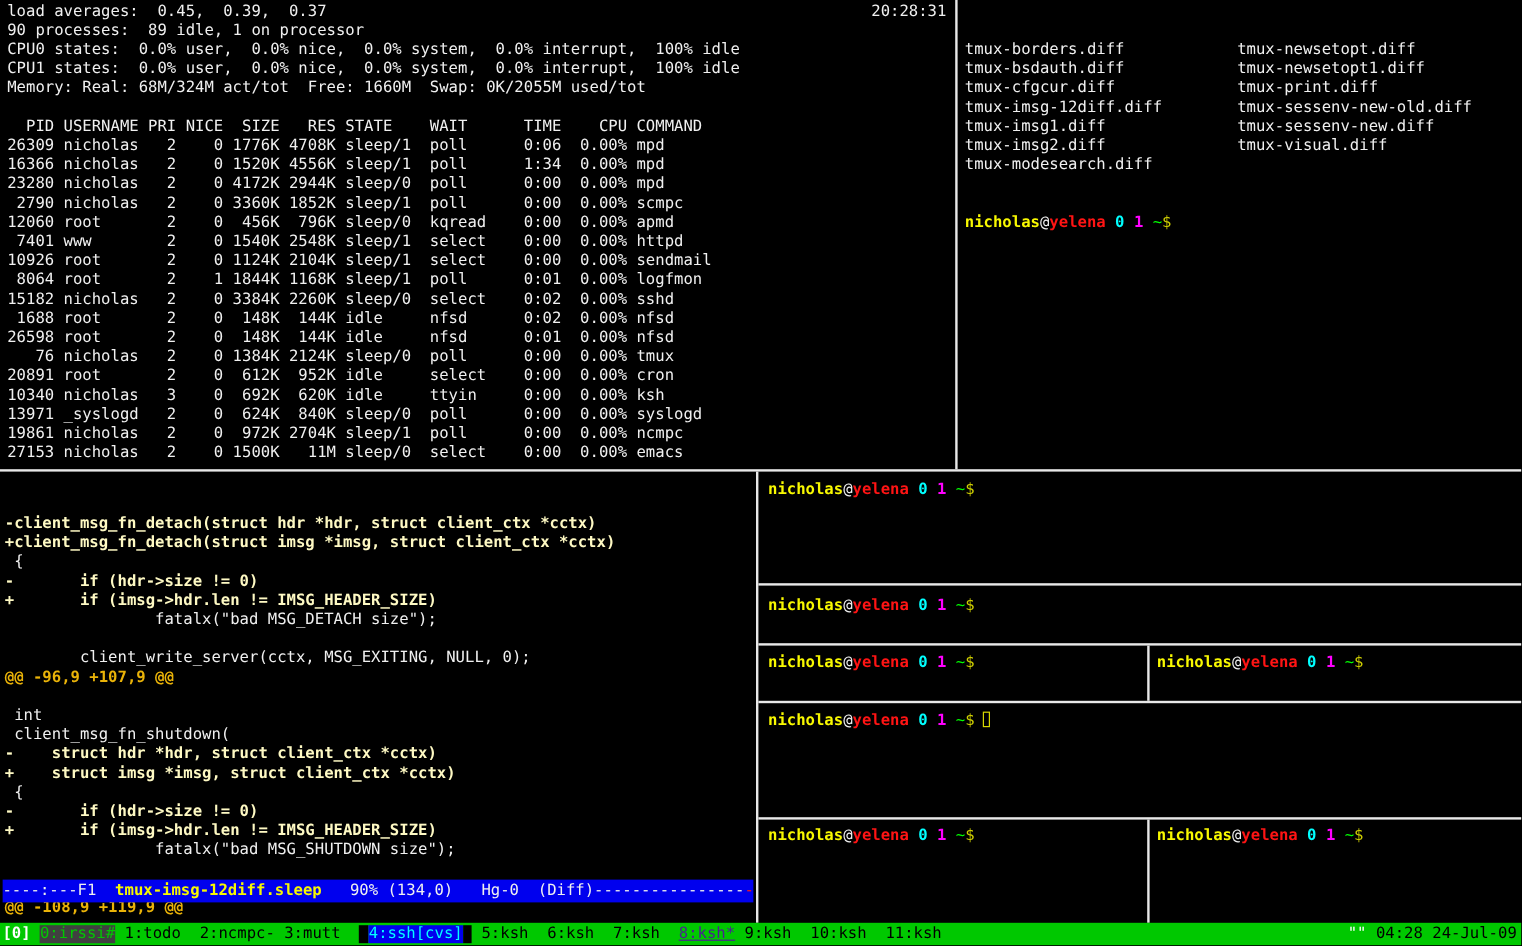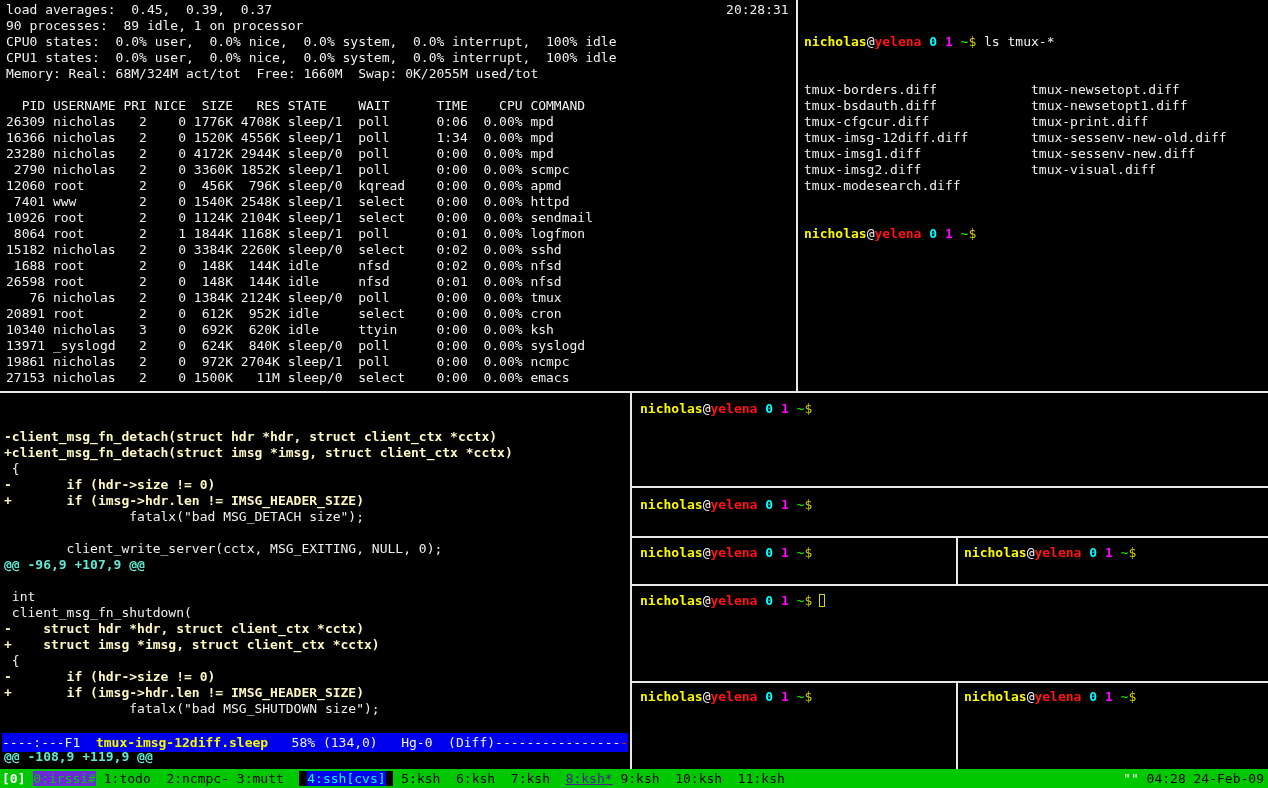--- a/index.html
+++ b/index.html
@@ -39,69 +39,68 @@
   .c-fg      { color:#f0f0f0; }
   .c-user    { color:#f8f800; font-weight:bold; }
   .c-host    { color:#ff1414; font-weight:bold; }
   .c-cyan    { color:#00ffff; font-weight:bold; }
   .c-magenta { color:#ff00ff; font-weight:bold; }
   .c-green   { color:#00ff00; }
   .c-dollar  { color:#cdcd00; }
 
   .dl-del,.dl-add { color:#fef9c3; font-weight:bold; }
   .dl-ctx  { color:#f0f0f0; }
-  .dl-hunk { color:#5eead4; font-weight:bold; }
+  .dl-hunk { color:#eab308; font-weight:bold; }
 
   #emacs-modeline {
     position:absolute; left:0; top:338px; width:626px; height:19px;
     line-height:19px; background:#0000ee; color:#f0f0f0; white-space:pre; overflow:hidden;
   }
   .ml-file { color:#f8f800; font-weight:bold; }
   .ml-end  { color:#ff1414; }
 
   .cursor {
     display:inline-block; width:6px; height:13px;
     border:1px solid #d8d800; margin-left:7px; vertical-align:-2px;
   }
 
   #statusbar {
     position:absolute; left:0; top:769px; width:1268px; height:19px;
     background:#00c800; color:#000; display:flex; align-items:center;
     white-space:pre; padding-left:2px; overflow:hidden;
   }
   .sb-session  { color:#ffffff; font-weight:bold; }
   .sb-normal   { color:#000; }
-  .sb-activity { background:#6d28d9; color:#00c800; }
+  .sb-activity { background:#404040; color:#00c800; }
   .sb-content  { background:#0000ee; color:#00ffff; }
   .sb-current  { color:#4c1d95; text-decoration:underline;text-align:center; }
   .sb-gap      { background:#000; }
   .sb-fill     { flex:1 1 auto; }
   .sb-right    { padding-right:4px; }
   .sb-title    { color:#ffffff; }
 </style>
 </head>
 <body>
 
 <div id="screen">
 
   <div class="pane" id="pane-top"><div>load averages:  0.45,  0.39,  0.37                                                          20:28:31</div><div>90 processes:  89 idle, 1 on processor</div><div>CPU0 states:  0.0% user,  0.0% nice,  0.0% system,  0.0% interrupt,  100% idle</div><div>CPU1 states:  0.0% user,  0.0% nice,  0.0% system,  0.0% interrupt,  100% idle</div><div>Memory: Real: 68M/324M act/tot  Free: 1660M  Swap: 0K/2055M used/tot</div><div> </div><div>  PID USERNAME PRI NICE  SIZE   RES STATE    WAIT      TIME    CPU COMMAND</div><div>26309 nicholas   2    0 1776K 4708K sleep/1  poll      0:06  0.00% mpd</div><div>16366 nicholas   2    0 1520K 4556K sleep/1  poll      1:34  0.00% mpd</div><div>23280 nicholas   2    0 4172K 2944K sleep/0  poll      0:00  0.00% mpd</div><div> 2790 nicholas   2    0 3360K 1852K sleep/1  poll      0:00  0.00% scmpc</div><div>12060 root       2    0  456K  796K sleep/0  kqread    0:00  0.00% apmd</div><div> 7401 www        2    0 1540K 2548K sleep/1  select    0:00  0.00% httpd</div><div>10926 root       2    0 1124K 2104K sleep/1  select    0:00  0.00% sendmail</div><div> 8064 root       2    1 1844K 1168K sleep/1  poll      0:01  0.00% logfmon</div><div>15182 nicholas   2    0 3384K 2260K sleep/0  select    0:02  0.00% sshd</div><div> 1688 root       2    0  148K  144K idle     nfsd      0:02  0.00% nfsd</div><div>26598 root       2    0  148K  144K idle     nfsd      0:01  0.00% nfsd</div><div>   76 nicholas   2    0 1384K 2124K sleep/0  poll      0:00  0.00% tmux</div><div>20891 root       2    0  612K  952K idle     select    0:00  0.00% cron</div><div>10340 nicholas   3    0  692K  620K idle     ttyin     0:00  0.00% ksh</div><div>13971 _syslogd   2    0  624K  840K sleep/0  poll      0:00  0.00% syslogd</div><div>19861 nicholas   2    0  972K 2704K sleep/1  poll      0:00  0.00% ncmpc</div><div>27153 nicholas   2    0 1500K   11M sleep/0  select    0:00  0.00% emacs</div></div>
 
   <div class="vborder" id="vb-top"></div>
 
   <div class="pane" id="pane-ls">
-    <div><span class="prompt"><span class="c-user">nicholas</span><span class="c-fg">@</span><span class="c-host">yelena</span><span class="c-cyan"> 0</span><span class="c-magenta"> 1</span><span class="c-green"> ~</span><span class="c-dollar">$</span></span><span class="c-fg" id="ls-cmd"> ls tmux-*</span></div>
     <div id="ls-output"><div>tmux-borders.diff            tmux-newsetopt.diff</div><div>tmux-bsdauth.diff            tmux-newsetopt1.diff</div><div>tmux-cfgcur.diff             tmux-print.diff</div><div>tmux-imsg-12diff.diff        tmux-sessenv-new-old.diff</div><div>tmux-imsg1.diff              tmux-sessenv-new.diff</div><div>tmux-imsg2.diff              tmux-visual.diff</div><div>tmux-modesearch.diff</div></div>
     <div><span class="prompt"><span class="c-user">nicholas</span><span class="c-fg">@</span><span class="c-host">yelena</span><span class="c-cyan"> 0</span><span class="c-magenta"> 1</span><span class="c-green"> ~</span><span class="c-dollar">$</span></span></div>
   </div>
 
   <div class="hborder" id="hb-mid"></div>
 
   <div class="pane" id="pane-emacs">
     <div id="emacs-content"><div class="dl-del">-client_msg_fn_detach(struct hdr *hdr, struct client_ctx *cctx)</div><div class="dl-add">+client_msg_fn_detach(struct imsg *imsg, struct client_ctx *cctx)</div><div class="dl-ctx"> {</div><div class="dl-del">-       if (hdr-&gt;size != 0)</div><div class="dl-add">+       if (imsg-&gt;hdr.len != IMSG_HEADER_SIZE)</div><div class="dl-ctx">                fatalx("bad MSG_DETACH size");</div><div class="dl-ctx"> </div><div class="dl-ctx">        client_write_server(cctx, MSG_EXITING, NULL, 0);</div><div class="dl-hunk">@@ -96,9 +107,9 @@</div><div class="dl-ctx"> </div><div class="dl-ctx"> int</div><div class="dl-ctx"> client_msg_fn_shutdown(</div><div class="dl-del">-    struct hdr *hdr, struct client_ctx *cctx)</div><div class="dl-add">+    struct imsg *imsg, struct client_ctx *cctx)</div><div class="dl-ctx"> {</div><div class="dl-del">-       if (hdr-&gt;size != 0)</div><div class="dl-add">+       if (imsg-&gt;hdr.len != IMSG_HEADER_SIZE)</div><div class="dl-ctx">                fatalx("bad MSG_SHUTDOWN size");</div><div class="dl-ctx"> </div><div class="dl-ctx">        client_write_server(cctx, MSG_EXITING, NULL, 0);</div><div class="dl-hunk">@@ -108,9 +119,9 @@</div></div>
-    <div id="emacs-modeline"><span>----:---F1  </span><span class="ml-file">tmux-imsg-12diff.sleep</span><span>   58% (134,0)   Hg-0  (Diff)</span><span>----------------</span><span class="ml-end">-</span></div>
+    <div id="emacs-modeline"><span>----:---F1  </span><span class="ml-file">tmux-imsg-12diff.sleep</span><span>   90% (134,0)   Hg-0  (Diff)</span><span>----------------</span><span class="ml-end">-</span></div>
   </div>
 
   <div class="vborder" id="vb-bot"></div>
 
   <div class="pane" id="pane-r1"><span class="prompt"><span class="c-user">nicholas</span><span class="c-fg">@</span><span class="c-host">yelena</span><span class="c-cyan"> 0</span><span class="c-magenta"> 1</span><span class="c-green"> ~</span><span class="c-dollar">$</span></span></div>
   <div class="hborder" id="hb-r1"></div>
 
   <div class="pane" id="pane-r2"><span class="prompt"><span class="c-user">nicholas</span><span class="c-fg">@</span><span class="c-host">yelena</span><span class="c-cyan"> 0</span><span class="c-magenta"> 1</span><span class="c-green"> ~</span><span class="c-dollar">$</span></span></div>
   <div class="hborder" id="hb-r2"></div>
 
@@ -113,16 +112,16 @@
   <div class="pane" id="pane-r4"><span class="prompt"><span class="c-user">nicholas</span><span class="c-fg">@</span><span class="c-host">yelena</span><span class="c-cyan"> 0</span><span class="c-magenta"> 1</span><span class="c-green"> ~</span><span class="c-dollar">$</span></span><span class="cursor"></span></div>
   <div class="hborder" id="hb-r4"></div>
 
   <div class="pane" id="pane-r5a"><span class="prompt"><span class="c-user">nicholas</span><span class="c-fg">@</span><span class="c-host">yelena</span><span class="c-cyan"> 0</span><span class="c-magenta"> 1</span><span class="c-green"> ~</span><span class="c-dollar">$</span></span></div>
   <div class="vborder" id="vb-r5"></div>
   <div class="pane" id="pane-r5b"><span class="prompt"><span class="c-user">nicholas</span><span class="c-fg">@</span><span class="c-host">yelena</span><span class="c-cyan"> 0</span><span class="c-magenta"> 1</span><span class="c-green"> ~</span><span class="c-dollar">$</span></span></div>
 
   <div id="statusbar">
     <span class="sb-session">[0] </span><span id="sb-windows"><span class="sb-activity">0:irssi#</span><span class="sb-sep"> </span><span class="sb-normal">1:todo </span><span class="sb-sep"> </span><span class="sb-normal">2:ncmpc-</span><span class="sb-sep"> </span><span class="sb-normal">3:mutt </span><span class="sb-sep"> </span><span class="sb-gap"> </span><span class="sb-content">4:ssh[cvs]</span><span class="sb-gap"> </span><span class="sb-sep"> </span><span class="sb-normal">5:ksh </span><span class="sb-sep"> </span><span class="sb-normal">6:ksh </span><span class="sb-sep"> </span><span class="sb-normal">7:ksh </span><span class="sb-sep"> </span><span class="sb-current">8:ksh*</span><span class="sb-sep"> </span><span class="sb-normal">9:ksh </span><span class="sb-sep"> </span><span class="sb-normal">10:ksh </span><span class="sb-sep"> </span><span class="sb-normal">11:ksh</span></span>
     <span class="sb-fill"></span>
-    <span class="sb-right"><span class="sb-title">""</span><span> </span><span>04:28</span><span> </span><span>24-Feb-09</span></span>
+    <span class="sb-right"><span class="sb-title">""</span><span> </span><span>04:28</span><span> </span><span>24-Jul-09</span></span>
   </div>
 
 </div>
 
 </body></html>

